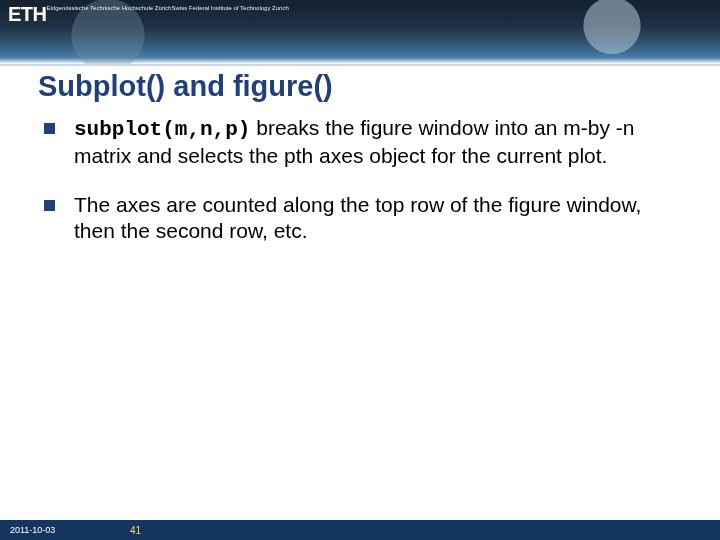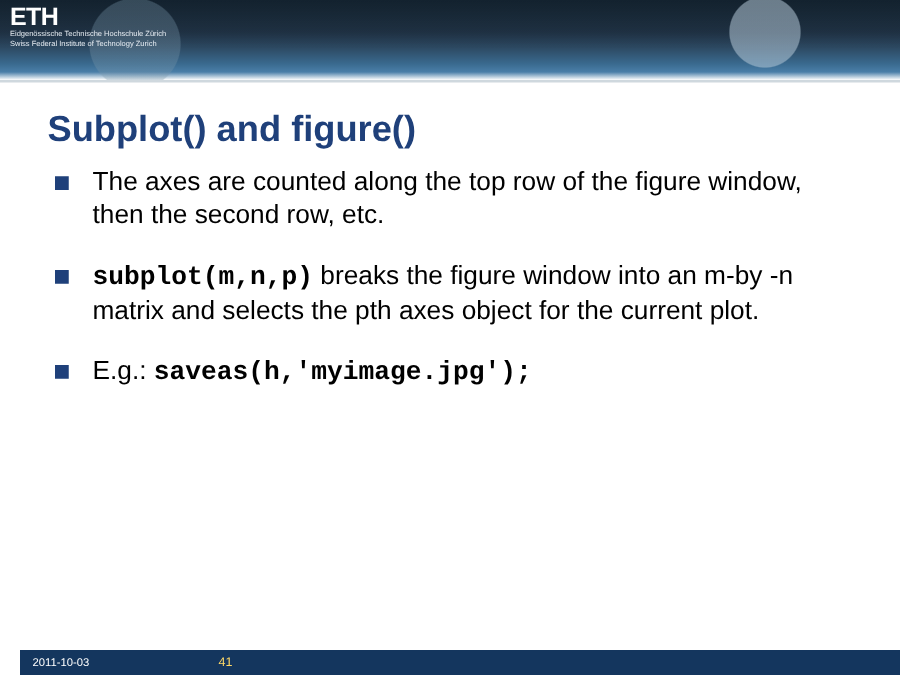--- a/index.html
+++ b/index.html
@@ -41,21 +41,21 @@
       radial-gradient(circle at 85% 40%, rgba(180,200,215,0.55) 0 28px, transparent 29px),
       radial-gradient(circle at 15% 55%, rgba(120,150,170,0.35) 0 36px, transparent 37px),
       linear-gradient(180deg, rgba(10,20,30,0.4), rgba(10,20,30,0) 60%);
     filter: blur(0.4px);
   }
   .logo-block {
     position: absolute;
     left: 8px;
     top: 4px;
     display: flex;
-    flex-direction: column;
+    flex-direction: row;
     color: #fff;
     z-index: 2;
   }
   .eth-logo {
     font-family: Arial, sans-serif;
     font-weight: 900;
     font-size: 20px;
     letter-spacing: -0.5px;
     line-height: 1;
   }
@@ -68,21 +68,21 @@
   }
   .mid-accent {
     height: 2px;
     background: #cfd8de;
   }
   
   .title {
     color: #1f407a;
     font-size: 29px;
     font-weight: 700;
-    padding: 22px 0 4px 38px;
+    padding: 4px 0 4px 38px;
   }
   
   .body {
     flex: 1;
     padding: 8px 40px 0 40px;
   }
   ul.bullets {
     list-style: none;
     margin: 0;
     padding: 0;
@@ -115,34 +115,33 @@
   
   .footer {
     height: 20px;
     background: #14365e;
     color: #fff;
     display: flex;
     align-items: center;
     font-size: 9px;
     position: absolute;
     bottom: 0;
-    left: 16px;
+    left: 0;
     right: 0;
     padding: 0 10px;
   }
   .footer .date {
     width: 120px;
   }
   .footer .center {
     flex: 1;
     text-align: center;
   }
   .footer .page {
     width: 40px;
-    text-align: right;
     color: #ffd966;
     font-size: 10px;
   }
 </style>
 </head>
 <body>
 
 <div class="slide">
 
   <div class="header">
@@ -152,27 +151,24 @@
       <div class="subtitle">Swiss Federal Institute of Technology Zurich</div>
     </div>
   </div>
   <div class="mid-accent"></div>
 
   <div class="title">Subplot() and figure()</div>
 
   <div class="body">
     <ul class="bullets">
       <li>
-        <span class="txt">The axes are counted along the top row of the figure window, then the second row, etc.</span>
-      </li>
-      <li>
         <span class="code">subplot(m,n,p)</span><span class="txt"> breaks the figure window into an m-by -n matrix and selects the pth axes object for the current plot.</span>
       </li>
       <li>
-        <span class="txt">E.g.: </span><span class="code">saveas(h,'myimage.jpg');</span>
+        <span class="txt">The axes are counted along the top row of the figure window, then the second row, etc.</span>
       </li>
     </ul>
   </div>
 
   <div class="footer">
     <div class="date">2011-10-03</div>
     <div class="page">41</div>
   </div>
 
 </div>

